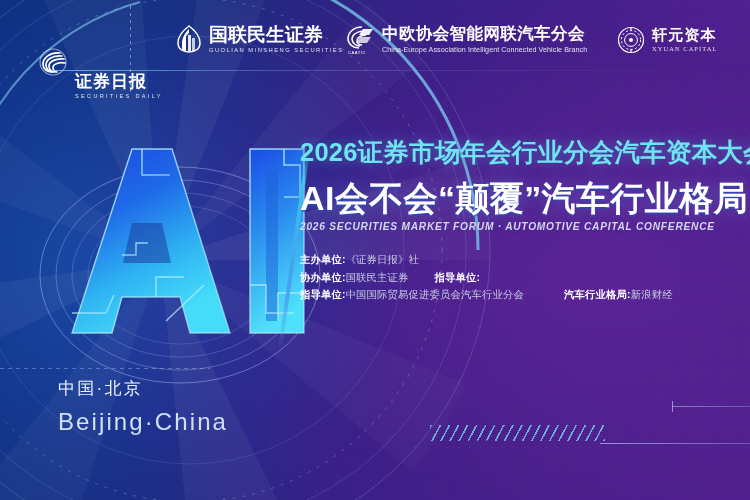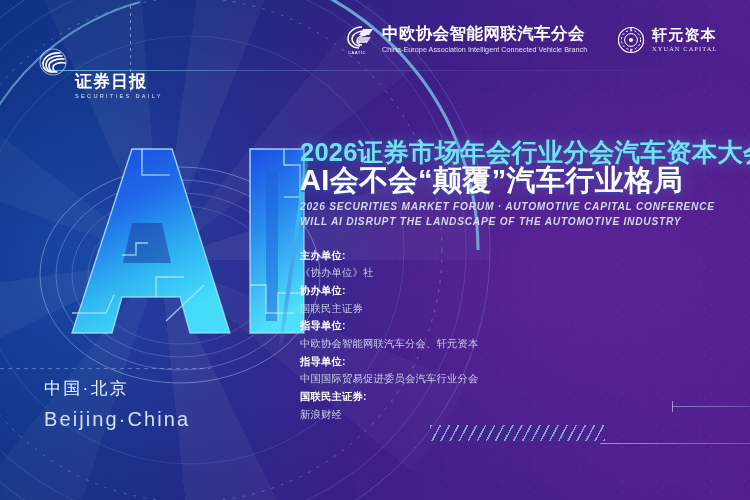--- a/index.html
+++ b/index.html
@@ -104,49 +104,49 @@
 
   
   .content{position:absolute;left:300px;top:140px;width:450px;z-index:9;}
 
   .title-cn{
     color:#6ee3f2;font-size:25.5px;font-weight:700;letter-spacing:.2px;line-height:1;
     white-space:nowrap;text-shadow:0 0 14px rgba(70,200,235,.45);
     font-family:"Liberation Sans","DejaVu Sans",sans-serif;
   }
   .headline{
-    color:#ffffff;font-size:29px;font-weight:700;letter-spacing:.4px;
+    margin-top:15px;color:#ffffff;font-size:34px;font-weight:700;letter-spacing:.4px;
     line-height:1;white-space:nowrap;
     text-shadow:0 2px 0 rgba(30,80,190,.55), 0 0 20px rgba(120,190,255,.35);
     font-family:"Liberation Sans","DejaVu Sans",sans-serif;
   }
   .sub-en{
     margin-top:4px;color:#cfd8ef;font-size:10.2px;letter-spacing:.75px;line-height:1.52;
     font-style:italic;font-weight:600;white-space:nowrap;
     font-family:"Liberation Sans","DejaVu Sans",sans-serif;
   }
   .orgs{margin-top:17px;}
-  .orow{display:flex;align-items:baseline;font-size:10.3px;line-height:1.72;white-space:nowrap;flex-direction:column;}
+  .orow{display:flex;align-items:baseline;font-size:10.3px;line-height:1.72;white-space:nowrap;}
   .olabel{color:#ffffff;font-weight:700;letter-spacing:.2px;}
   .oval{color:#c9cfe6;font-weight:400;letter-spacing:.2px;}
   .ogap{display:inline-block;width:26px;}
   .ogap-wide{display:inline-block;width:40px;}
 
   
   .accent-bar{
     position:absolute;left:292px;top:150px;width:4px;height:200px;z-index:9;
     background:linear-gradient(to bottom, rgba(60,200,235,0) 0%, rgba(60,200,235,.9) 18%, rgba(70,150,235,.8) 70%, rgba(70,150,235,0) 100%);
     transform:skewX(-8deg);
   }
 
   
-  .location{position:absolute;left:44px;top:378px;z-index:9;}
+  .location{position:absolute;left:58px;top:378px;z-index:9;}
   .loc-cn{color:#eaf2ff;font-size:17px;letter-spacing:2.3px;line-height:1.35;
           font-family:"Liberation Sans","DejaVu Sans",sans-serif;}
-  .loc-en{color:#cfe0f5;font-size:20px;letter-spacing:2.1px;line-height:1.4;margin-top:4px;
+  .loc-en{color:#cfe0f5;font-size:24px;letter-spacing:2.1px;line-height:1.4;margin-top:4px;
           font-family:"Liberation Sans","DejaVu Sans",sans-serif;}
 
   
   .hatch{
     position:absolute;left:430px;top:425px;width:175px;height:16px;z-index:6;
     background:repeating-linear-gradient(-62deg, rgba(120,225,235,.85) 0 1.6px, rgba(0,0,0,0) 1.6px 8px);
     opacity:.85;pointer-events:none;
   }
   .hline-a{
     position:absolute;left:600px;top:443px;width:150px;height:1px;z-index:6;
@@ -204,20 +204,32 @@
           <path d="M27 16 C21 15 15 17 15 20.5 C15 23 17 25 19 25"></path>
           <circle cx="15" cy="15" r="13" stroke="rgba(255,255,255,.55)" stroke-width="1.1"></circle>
         </g>
       </svg>
       <span class="txt">
         <span class="cn">证券日报</span>
         <span class="en">SECURITIES DAILY</span>
       </span>
     </div>
 
+    <div class="logo" id="logo-guolian">
+      <svg class="mark" width="26" height="30" viewBox="0 0 26 30">
+        <path d="M13 2 C5 8 2 14 2 19 C2 25 7 28 13 28 C19 28 24 25 24 19 C24 14 21 8 13 2Z" fill="none" stroke="#ffffff" stroke-width="1.5"></path>
+        <path d="M13 5 C8 10 6 15 6 19.5 L6 27 L10 27 L10 12 L13 9Z" fill="#ffffff"></path>
+        <rect x="12" y="11" width="3" height="16" fill="rgba(255,255,255,.9)"></rect>
+        <rect x="16" y="14" width="3" height="13" fill="rgba(255,255,255,.75)"></rect>
+      </svg>
+      <span class="txt">
+        <span class="cn">国联民生证券</span>
+        <span class="en">GUOLIAN MINSHENG SECURITIES</span>
+      </span>
+    </div>
 
     <div class="logo" id="logo-xyuan">
       <svg class="mark" width="28" height="28" viewBox="0 0 28 28">
         <g fill="none" stroke="#ffffff">
           <circle cx="14" cy="14" r="12.5" stroke-width="1.2"></circle>
           <circle cx="14" cy="14" r="9.6" stroke-width="1" stroke-dasharray="2.2 2.2"></circle>
           <circle cx="14" cy="14" r="6.4" stroke-width="1"></circle>
         </g>
         <circle cx="14" cy="14" r="2" fill="#ffffff"></circle>
         <rect x="13.4" y="1.2" width="1.2" height="4" fill="#ffffff"></rect>
@@ -295,40 +307,38 @@
     </g>
   </svg>
 
   <div class="accent-bar"></div>
 
   <div class="content">
     <div class="title-cn">2026证券市场年会行业分会汽车资本大会</div>
     <div class="headline">AI会不会“颠覆”汽车行业格局</div>
     <div class="sub-en">
       <div>2026 SECURITIES MARKET FORUM · AUTOMOTIVE CAPITAL CONFERENCE</div>
-      <div>WILL AI DISRUPT THE LANDSCAPE OF THE AUTOMOTIVE INDUSTRY</div>
     </div>
 
     <div class="orgs">
       <div class="orow">
         <span class="olabel">主办单位:</span>
-        <span class="oval">《协办单位》社</span>
+        <span class="oval">《证券日报》社</span>
       </div>
       <div class="orow">
         <span class="olabel">协办单位:</span>
         <span class="oval">国联民主证券</span>
         <span class="ogap"></span>
         <span class="olabel">指导单位:</span>
-        <span class="oval">中欧协会智能网联汽车分会、轩元资本</span>
       </div>
       <div class="orow">
         <span class="olabel">指导单位:</span>
         <span class="oval">中国国际贸易促进委员会汽车行业分会</span>
         <span class="ogap-wide"></span>
-        <span class="olabel">国联民主证券:</span>
+        <span class="olabel">汽车行业格局:</span>
         <span class="oval">新浪财经</span>
       </div>
     </div>
   </div>
 
   <div class="hline-left"></div>
   <div class="location">
     <div class="loc-cn">中国·北京</div>
     <div class="loc-en">Beijing·China</div>
   </div>

